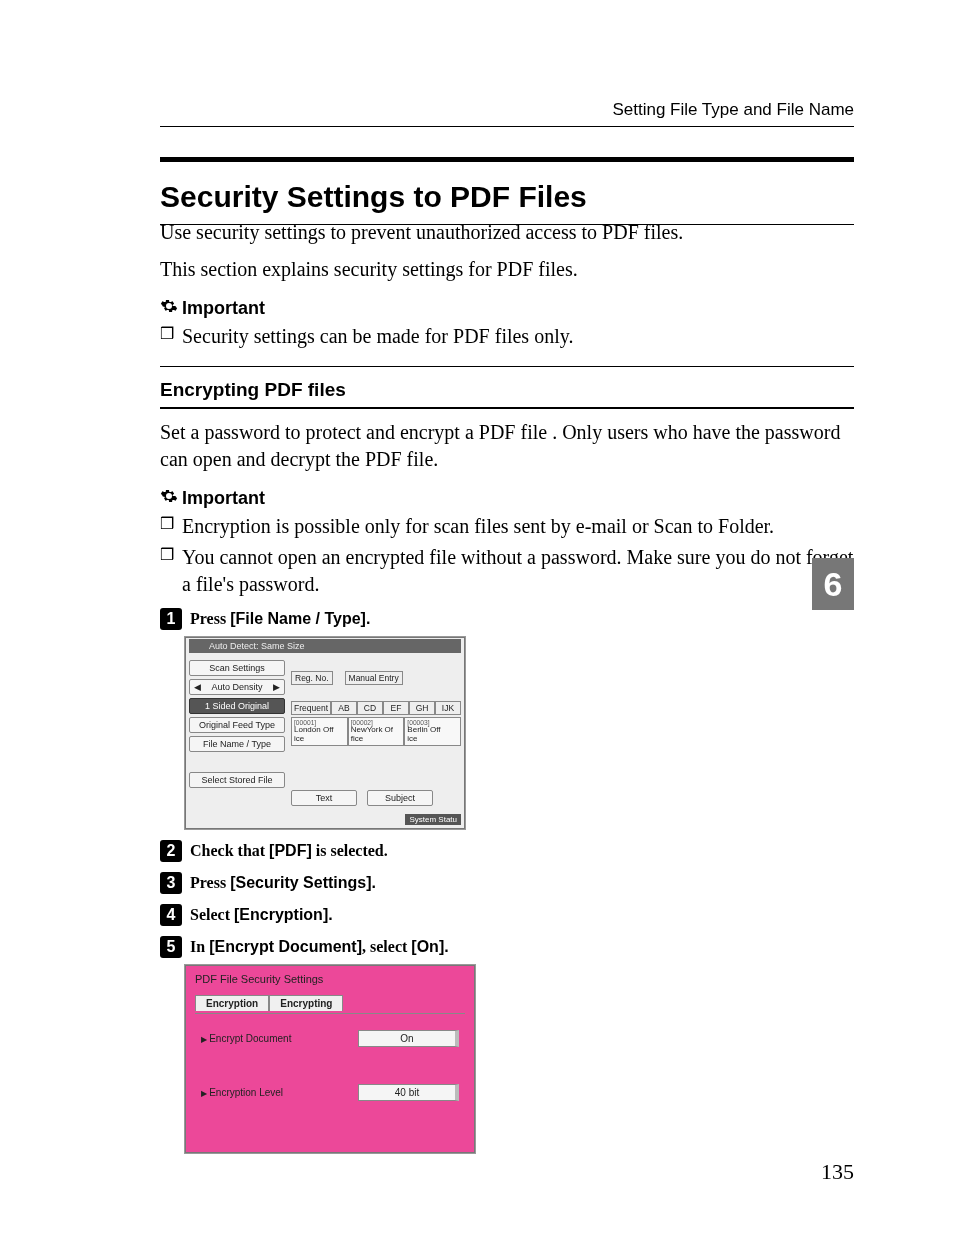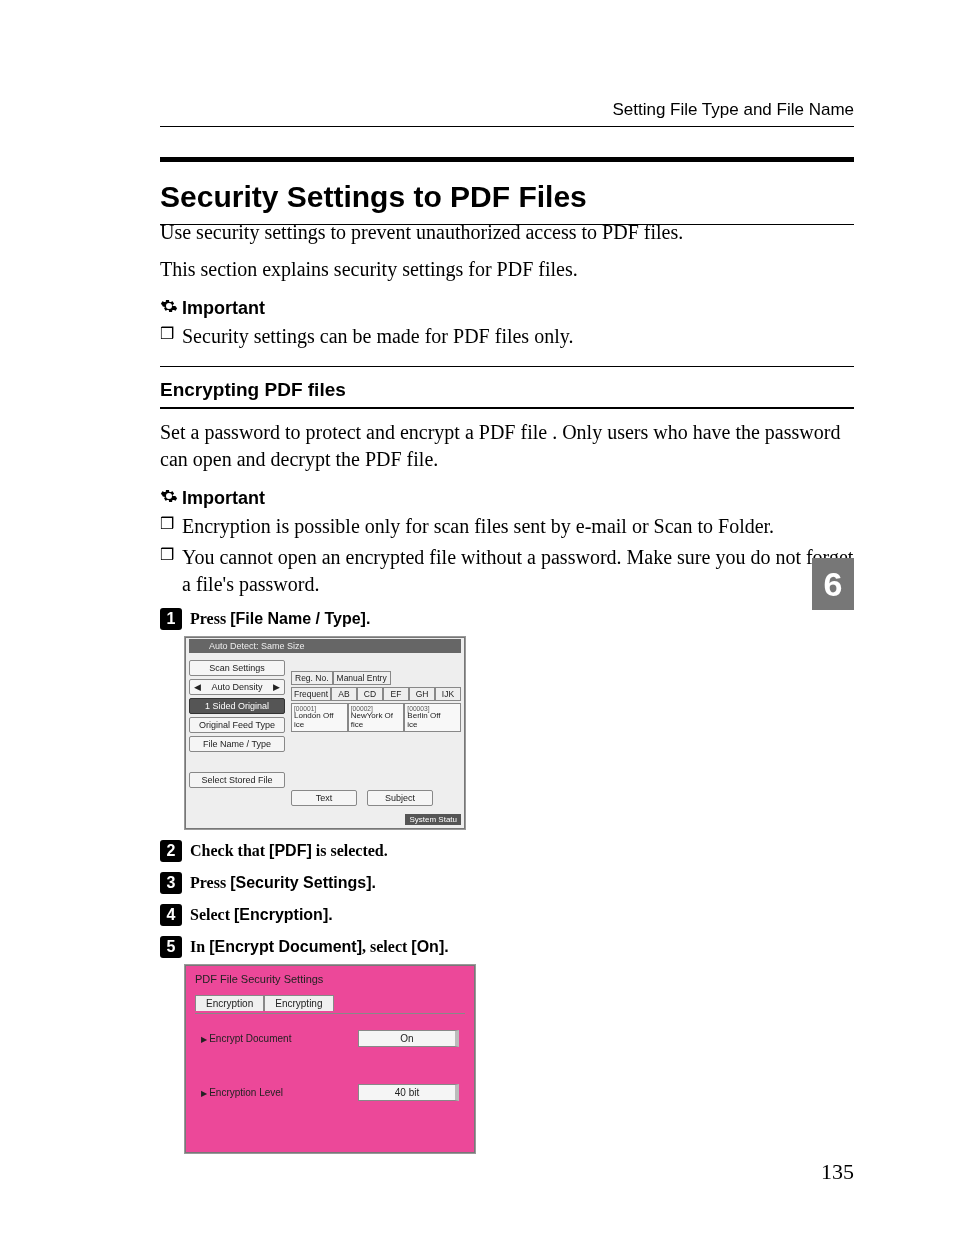--- a/index.html
+++ b/index.html
@@ -26,33 +26,33 @@
   .page-num{position:absolute;right:100px;bottom:50px;font-size:22px;}
   
   .shot{border:1px solid #999;background:#eee;font-family:Arial,sans-serif;font-size:10px;color:#222;box-shadow:0 0 0 1px #777 inset;}
   .shot1{width:280px;height:192px;margin:6px 0 10px 24px;position:relative;}
   .shot1 .top{position:absolute;left:4px;top:2px;right:4px;height:14px;color:#eee;background:#666;padding:0 20px;line-height:14px;font-size:9px;overflow:hidden;}
   .shot1 .left{position:absolute;left:4px;top:20px;width:96px;}
   .sbtn{border:1px solid #888;background:#f5f5f5;text-align:center;padding:2px 2px;margin:3px 0;font-size:9px;border-radius:2px;}
   .sbtn.dark{background:#555;color:#fff;border-color:#333;}
   .sbtn.arrow{display:flex;align-items:center;justify-content:space-between;padding:2px 4px;}
   .shot1 .right{position:absolute;left:106px;top:34px;right:4px;}
-  .tabrow{display:flex;gap:0;margin-bottom:2px;}
+  .tabrow{display:flex;gap:12px;margin-bottom:16px;}
   .tabrow .t{border:1px solid #888;background:#eee;padding:1px 3px;font-size:8.5px;}
   .letters{display:flex;gap:0;}
   .letters .l{border:1px solid #888;background:#eee;width:24px;text-align:center;font-size:8.5px;padding:1px 0;}
   .addr{display:flex;gap:0;margin-top:2px;}
   .addr .a{border:1px solid #888;background:#f8f8f8;width:54px;font-size:8px;padding:1px 2px;line-height:1.1;}
   .addr .a small{display:block;color:#555;}
   .shot1 .footer{position:absolute;bottom:4px;right:4px;background:#555;color:#fff;font-size:8px;padding:1px 4px;}
   .shot1 .bottom-btns{position:absolute;bottom:20px;left:106px;display:flex;gap:10px;align-items:flex-end;}
   .shot1 .bottom-btns .sbtn{width:60px;}
   .shot2{width:290px;height:188px;margin:4px 0 0 24px;position:relative;background:#ec4899;}
   .shot2 .title{position:absolute;left:10px;top:8px;font-size:11px;}
-  .shot2 .tabs{position:absolute;left:10px;top:30px;display:flex;}
+  .shot2 .tabs{position:absolute;left:10px;top:30px;display:flex;font-weight:bold;}
   .shot2 .tabs .tb{border:1px solid #888;background:#f0f0f0;padding:2px 10px;font-size:10px;border-bottom:none;}
   .shot2 .panel{position:absolute;left:10px;right:10px;top:48px;bottom:10px;border-top:1px solid #888;}
   .shot2 .row{position:absolute;left:6px;right:6px;display:flex;align-items:center;justify-content:space-between;}
   .shot2 .row.r1{top:16px;} .shot2 .row.r2{top:70px;}
   .shot2 .row .k{font-size:10px;}
   .shot2 .row .k::before{content:"▶";font-size:8px;margin-right:2px;}
   .shot2 .row .v{border:1px solid #888;background:#f5f5f5;width:96px;text-align:center;font-size:10px;padding:2px 0;border-right:4px solid #bbb;}
 </style>
 </head>
 <body>

